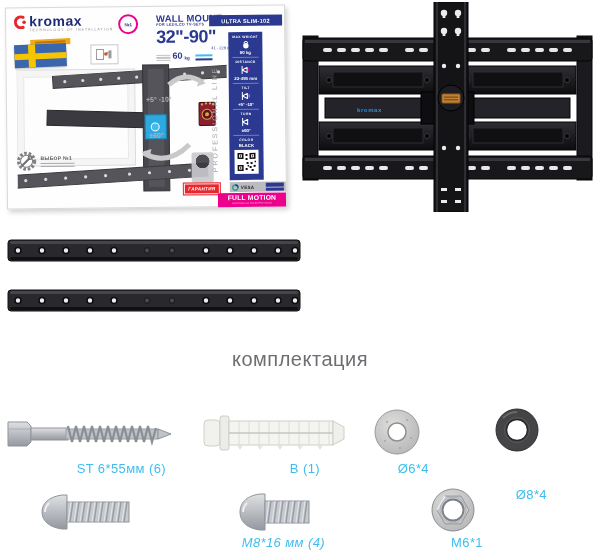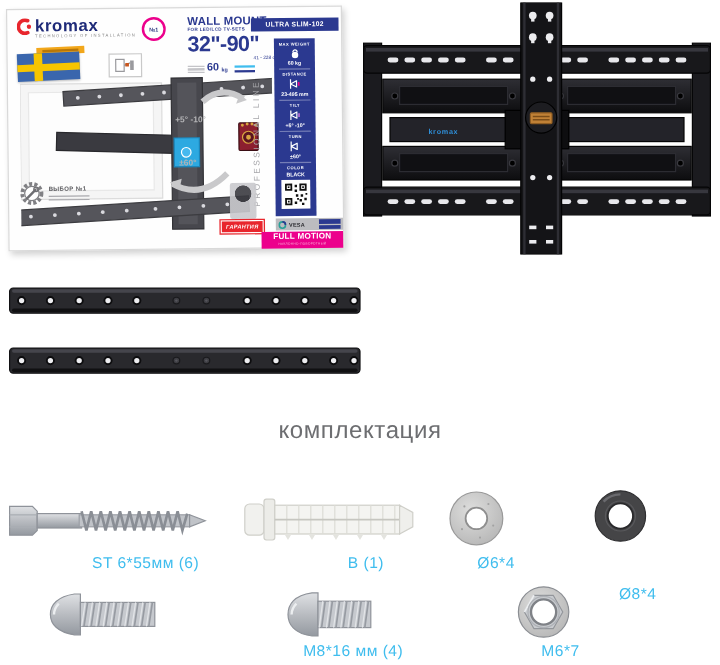--- a/index.html
+++ b/index.html
@@ -80,21 +80,21 @@
   .kit-title{left:0;top:348px;width:600px;text-align:center;font-size:20px;font-weight:400;
         color:var(--title-gray,#6d6e71);letter-spacing:.5px;}
   .hw-label{position:absolute;text-align:right;font-size:13px;color:var(--cyan-label,#3fbdee);
         letter-spacing:.4px;}
 
   .l-lag{left:14px;top:461px;width:152px;}
   .l-anchor{left:225px;top:461px;width:95px;}
   .l-w1{left:365px;top:461px;width:64px;}
   .l-w2{left:487px;top:487px;width:60px;}
   .l-m6{left:28px;top:535px;width:124px;}
-  .l-m8{left:212px;top:535px;width:124px;}
+  .l-m8{left:201px;top:535px;width:124px;font-style:italic;}
   .l-nut{left:427px;top:535px;width:56px;}
 </style>
 </head>
 <body>
 
 <div class="stage">
 
   <div class="abs box">
 
     <div class="abs brand-row">
@@ -567,15 +567,15 @@
   </svg>
   <div class="hw-label l-m8">M8*16 мм (4)</div>
 
   <svg class="abs" style="left:430px;top:487px" width="46" height="46" viewBox="0 0 46 46">
     <circle cx="23" cy="23" r="21" fill="url(#gWash)" stroke="#8b8e93"></circle>
     <polygon points="39,23 31,9.1 15,9.1 7,23 15,36.9 31,36.9" fill="#c8cbcf" stroke="#93969b"></polygon>
     <path d="M15,9.1 L7,23" stroke="#eceef0" stroke-width="1.5"></path>
     <circle cx="23" cy="23" r="10.5" fill="#fff" stroke="#7f8287" stroke-width="2"></circle>
     <circle cx="23" cy="23" r="13" fill="none" stroke="#aeb1b6"></circle>
   </svg>
-  <div class="hw-label l-nut">M6*7</div>
+  <div class="hw-label l-nut">M6*1</div>
 
 </div>
 
 </body></html>

